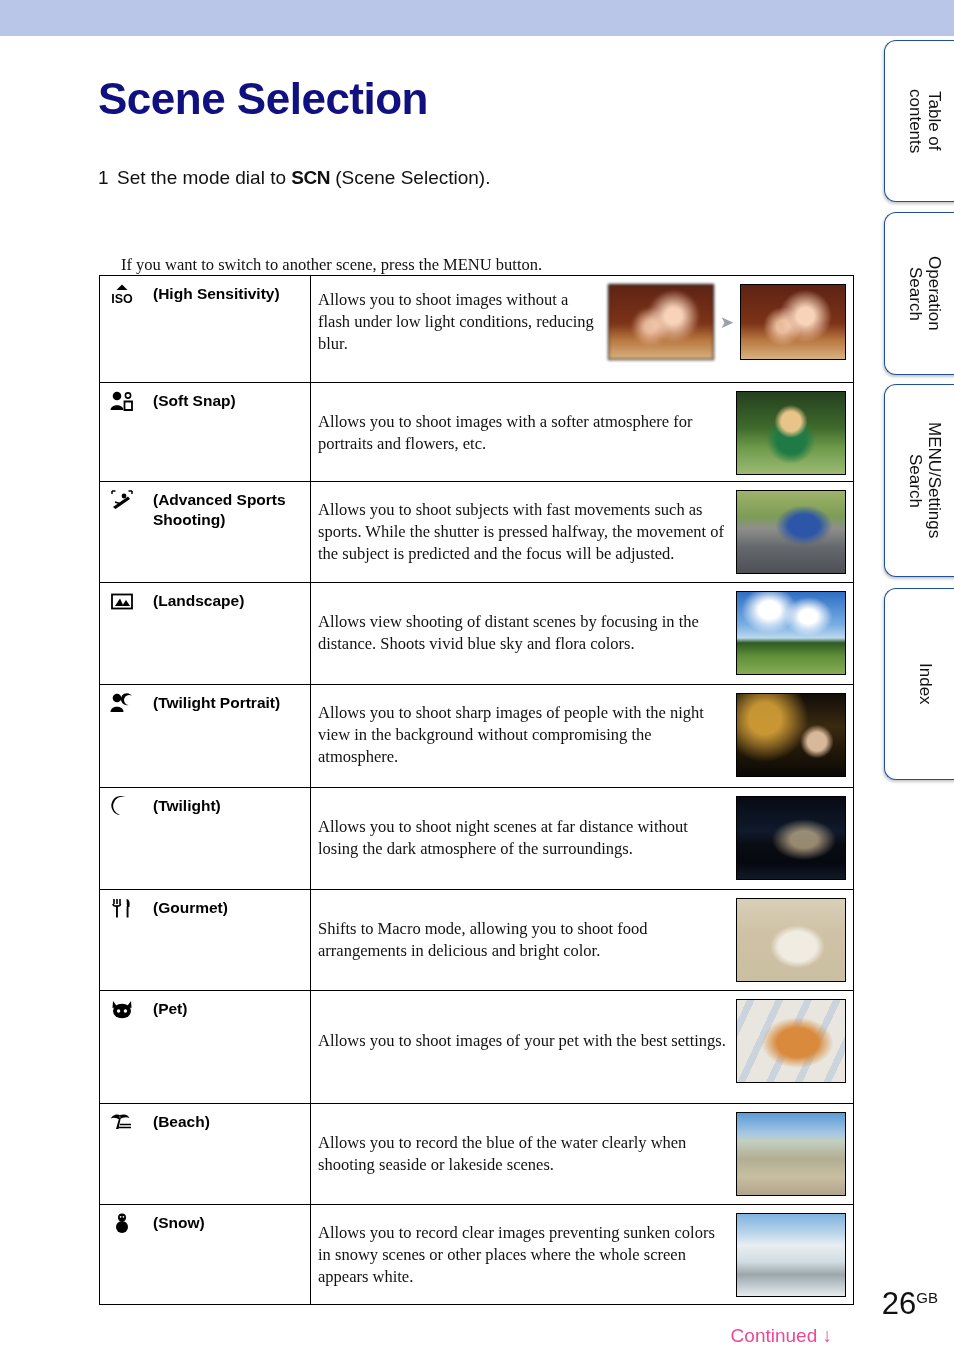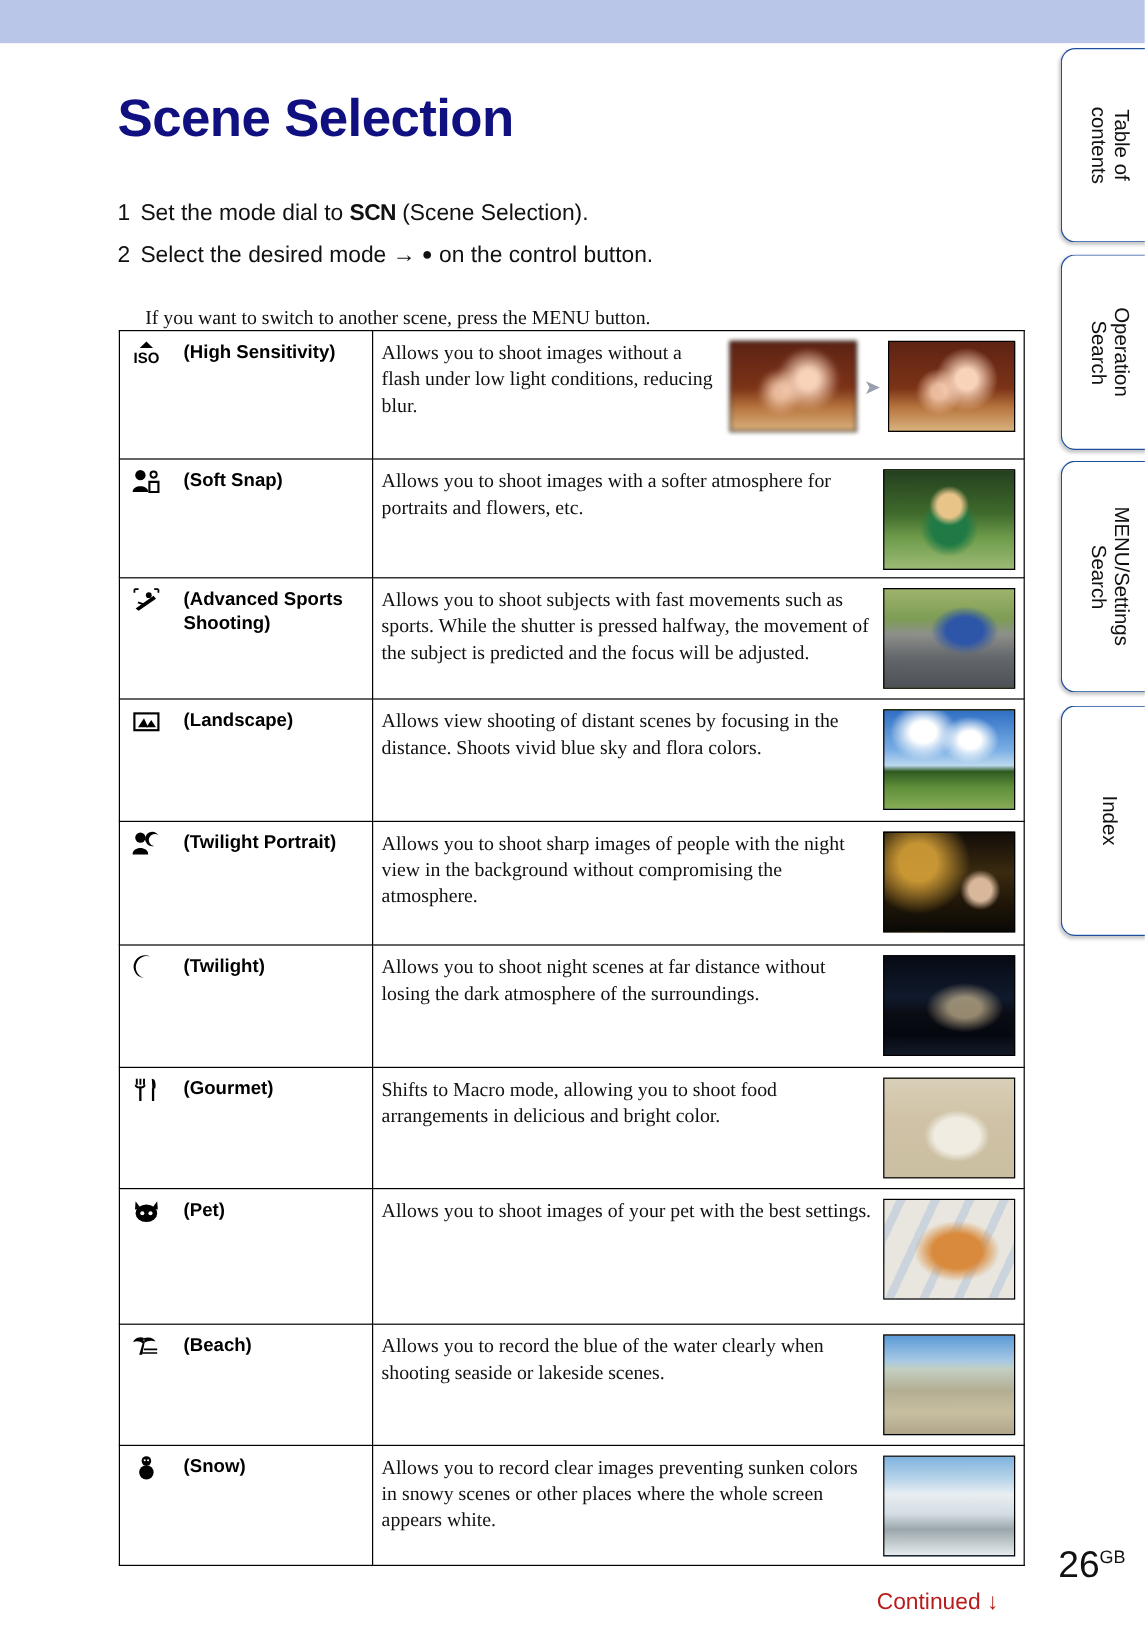--- a/index.html
+++ b/index.html
@@ -126,21 +126,21 @@
   }
   .mode-icon svg { display: block; }
   .mode-label { padding-top: 1px; }
 
   .desc-cell {
     position: relative;
     padding: 7px 0 6px 7px;
   }
   .desc-flex {
     display: flex;
-    align-items: flex-start;
+    align-items: center;
     gap: 8px;
   }
   .desc-text {
     font-family: "Liberation Serif", serif;
     font-size: 16.5px;
     line-height: 22px;
     color: #111;
     flex: 1 1 auto;
   }
   .thumb-wrap {
@@ -274,46 +274,40 @@
     font-size: 15px;
     vertical-align: super;
     letter-spacing: 0;
   }
   #continued {
     position: absolute;
     right: 122px;
     top: 1325px;
     font-family: "Liberation Sans", sans-serif;
     font-size: 19px;
-    color: #b91c1c;
+    color: #ec4899;
     white-space: nowrap;
   }
 </style>
 </head>
 <body>
 
 <div id="top-band"></div>
 
 <div id="content">
 
   <h1 id="page-title">Scene Selection</h1>
 
 
   <div class="step" id="step-1">
     <span class="step-num">1</span><span>Set the mode dial to</span>
     <span class="scn-glyph">SCN</span>
     <span>(Scene Selection).</span>
   </div>
 
-  <div class="step" id="step-2">
-    <span class="step-num">2</span><span>Select the desired mode</span>
-    <span class="arrow-glyph">→</span>
-    <span class="dot-glyph">●</span>
-    <span>on the control button.</span>
-  </div>
 
   <p id="step-note">If you want to switch to another scene, press the MENU button.</p>
 
   <table id="scene-table">
     <colgroup>
         <col class="col-mode">
         <col class="col-desc">
       </colgroup>
     <tbody>
 

